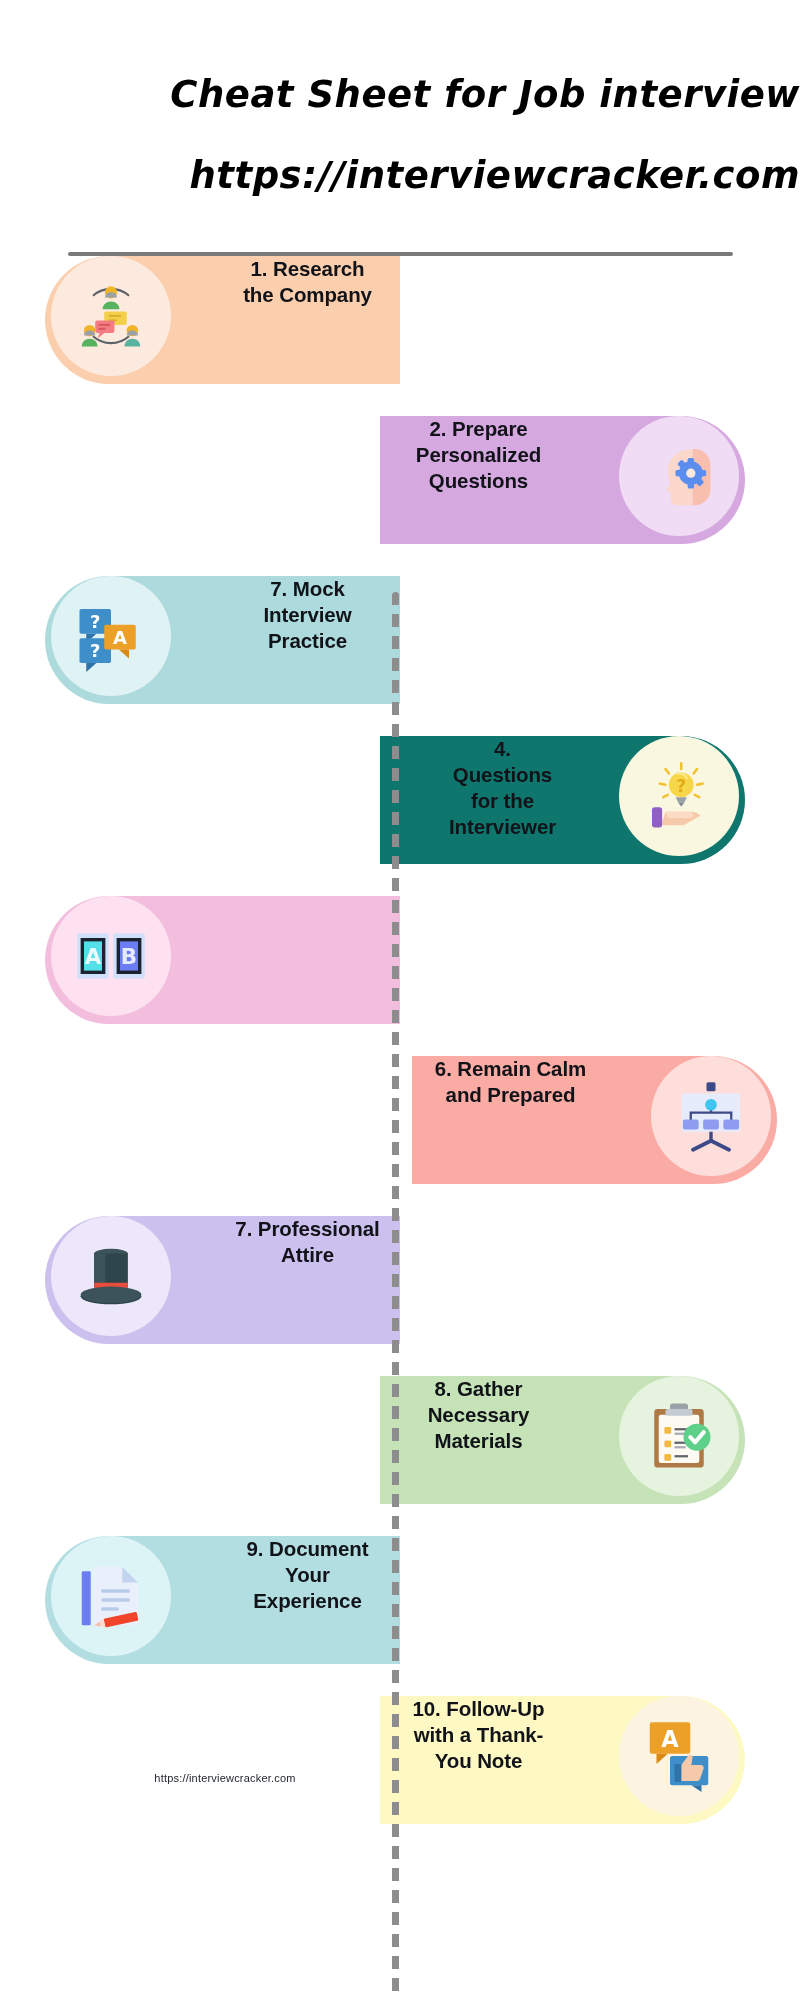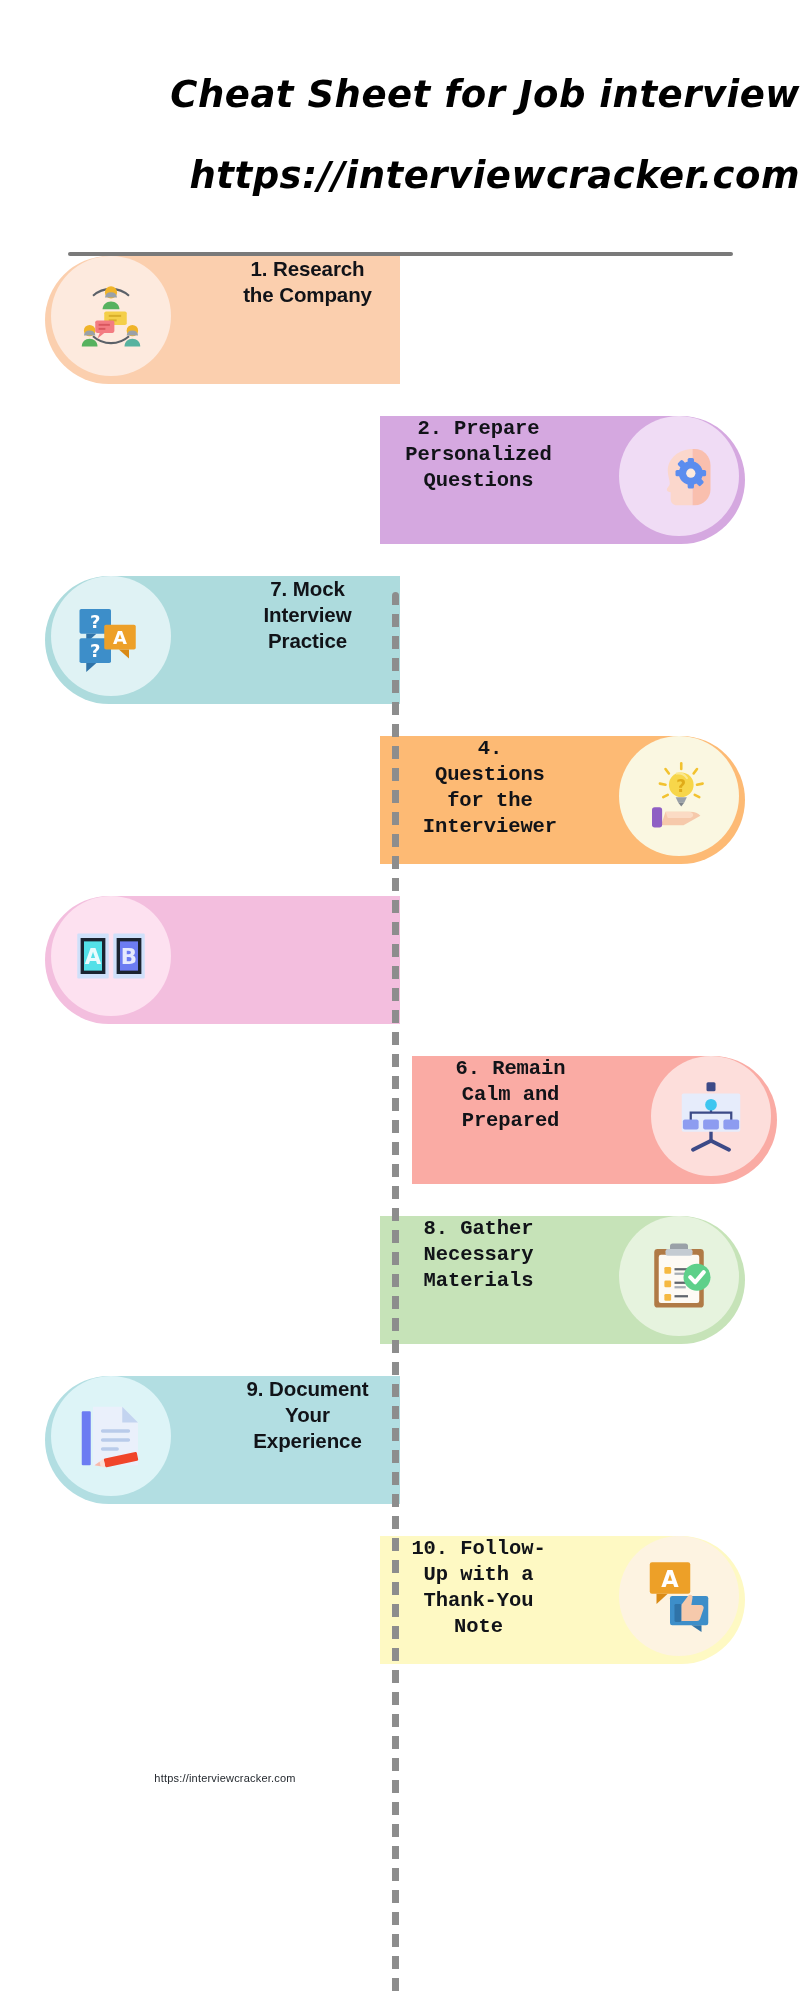--- a/index.html
+++ b/index.html
@@ -75,21 +75,21 @@
   .pill.right .badge { margin-right:6px; }
 
   .label {
     flex:1 1 auto;
     font-size:20.5px; font-weight:bold; line-height:1.28;
     color:#111318; text-align:center;
     padding:0 14px;
     letter-spacing:-0.1px;
   }
   .pill.left  .label { padding-right:18px; }
-  .pill.right .label { padding-left:20px;font-family:Liberation Mono, monospace; }
+  .pill.right .label { padding-left:20px; }
 
   .icon-svg { width:72px; height:72px; display:block; }
 
   
   .watermark {
     position:absolute; left:105px; top:1772px;
     width:240px; text-align:center;
     font-size:11px; color:#23282e; letter-spacing:0.2px;
   }
 </style>
@@ -167,21 +167,21 @@
       <text x="18" y="51" font-family="DejaVu Sans, sans-serif" font-size="16" font-weight="bold" fill="#ffffff" text-anchor="middle">?</text>
       <rect x="26" y="22" width="28" height="22" rx="1.6" fill="#eda028"></rect>
       <path d="M48 44v8l-9-8z" fill="#d98a15"></path>
       <text x="40" y="39" font-family="DejaVu Sans, sans-serif" font-size="16" font-weight="bold" fill="#ffffff" text-anchor="middle">A</text>
     </svg>
           </div>
           <div class="label">7. Mock Interview Practice</div>
         </div>
       </div>
       <div class="row">
-        <div class="pill right" style="background: #fdba74; padding-left: 48px;">
+        <div class="pill right" style="background: #0f766e; padding-left: 48px;">
           <div class="label">4. Questions for the Interviewer</div>
           <div class="badge" style="background: rgb(250, 247, 225);">
     <svg class="icon-svg" viewBox="0 0 64 64" xmlns="http://www.w3.org/2000/svg">
       <g stroke="#f2c230" stroke-width="2.3" stroke-linecap="round">
         <line x1="34" y1="3" x2="34" y2="8"></line>
                 <line x1="20" y1="8" x2="23" y2="12"></line>
         <line x1="48" y1="8" x2="45" y2="12"></line>
                 <line x1="15" y1="21" x2="20" y2="22"></line>
         <line x1="53" y1="21" x2="48" y2="22"></line>
                 <line x1="18" y1="33" x2="22" y2="31"></line>
@@ -228,20 +228,35 @@
         <line x1="32" y1="29" x2="32" y2="26"></line>
       </g>
       <circle cx="32" cy="22" r="5.2" fill="#3ec6f0"></circle>
       <rect x="7" y="35" width="14" height="9" rx="1.8" fill="#8d9cf0"></rect>
       <rect x="25" y="35" width="14" height="9" rx="1.8" fill="#8d9cf0"></rect>
       <rect x="43" y="35" width="14" height="9" rx="1.8" fill="#8d9cf0"></rect>
       <path d="M32 46v8" stroke="#3c4a87" stroke-width="3"></path>
       <path d="M32 54L16 62M32 54l16 8" stroke="#3c4a87" stroke-width="3.4" stroke-linecap="round" fill="none"></path>
     </svg>
           </div>
+        </div>
+      </div>
+      <div class="row">
+        <div class="pill left" style="background: rgb(203, 192, 238);">
+          <div class="badge" style="background: rgb(236, 231, 250);">
+    <svg class="icon-svg" viewBox="0 0 64 64" xmlns="http://www.w3.org/2000/svg">
+      <ellipse cx="32" cy="12" rx="15" ry="4.2" fill="#3c5459"></ellipse>
+      <path d="M17 12v30h30V12z" fill="#2e464b"></path>
+      <path d="M17 12v30h10V12z" fill="#3c5459"></path>
+      <rect x="17" y="38" width="30" height="9" fill="#e84c3d"></rect>
+      <ellipse cx="32" cy="50" rx="27" ry="7.2" fill="#2e464b"></ellipse>
+      <ellipse cx="32" cy="48.6" rx="27" ry="7.2" fill="#3c5459"></ellipse>
+    </svg>
+          </div>
+          <div class="label">7. Professional Attire</div>
         </div>
       </div>
       <div class="row">
         <div class="pill right" style="background: rgb(198, 227, 184);">
           <div class="label">8. Gather Necessary Materials</div>
           <div class="badge" style="background: rgb(230, 243, 222);">
     <svg class="icon-svg" viewBox="0 0 64 64" xmlns="http://www.w3.org/2000/svg">
       <rect x="10" y="8" width="44" height="52" rx="3" fill="#b07a46"></rect>
       <rect x="14" y="13" width="36" height="43" rx="2" fill="#fdfaf4"></rect>
       <rect x="24" y="3" width="16" height="9" rx="2.4" fill="#9aa1a8"></rect>

